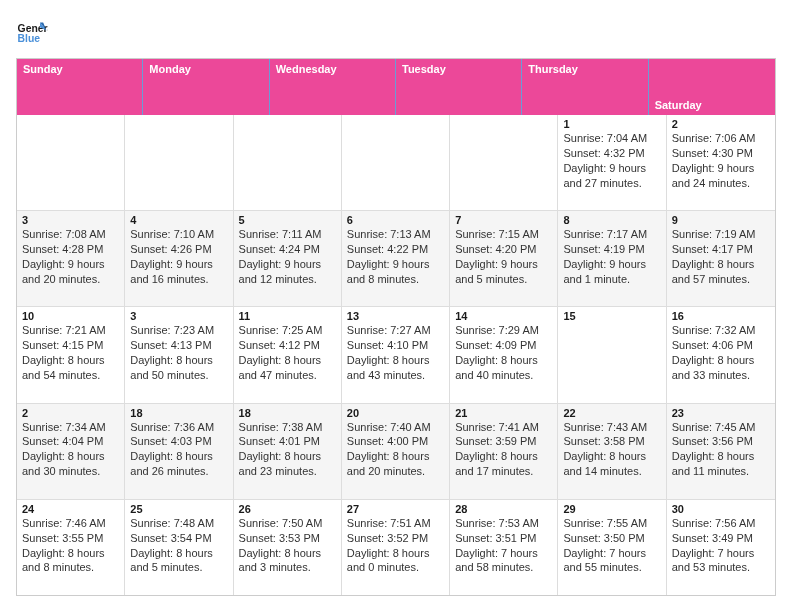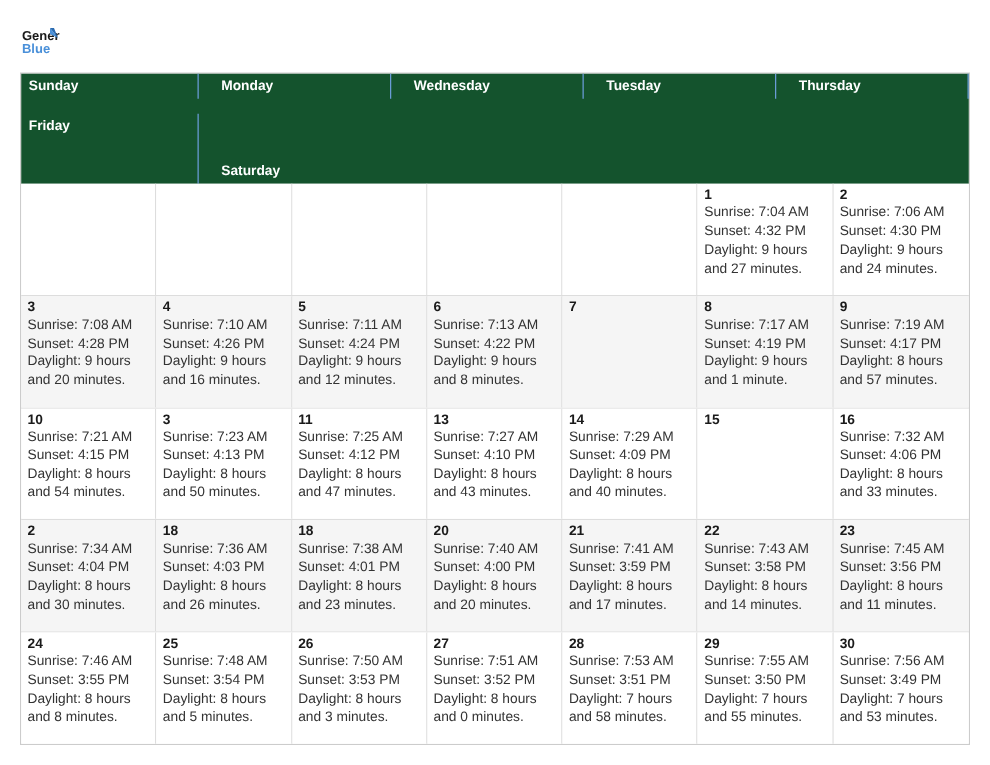--- a/index.html
+++ b/index.html
@@ -45,23 +45,22 @@
       color: #444;
     }
     .calendar {
       flex: 1;
       display: flex;
       flex-direction: column;
       border: 1px solid #ccc;
     }
     .cal-header {
       display: grid;
-      grid-template-columns: repeat(5, 1fr);
-      background: #14532d;
-      gap: 12px;
+      grid-template-columns: repeat(6, 1fr);
+      background: #ec4899;
     }
     .cal-header-cell {
       color: #fff;
       font-size: 11px;
       font-weight: bold;
       padding: 4px 6px;
       border-right: 1px solid #6a9cd7;
     }
     .cal-header-cell:last-child { border-right: none; margin-top: 36px; }
     .cal-body {
@@ -117,21 +116,20 @@
     </div>
   </div>
 
   <div class="calendar">
     <div class="cal-header">
     <div class="cal-header-cell">Sunday</div>
         <div class="cal-header-cell">Monday</div>
         <div class="cal-header-cell">Wednesday</div>
         <div class="cal-header-cell">Tuesday</div>
         <div class="cal-header-cell">Thursday</div>
-        <div class="cal-header-cell">Friday</div>
         <div class="cal-header-cell">Saturday</div>
       </div>
     <div class="cal-body">
     <div class="cal-row">
           <div class="cal-cell"></div>
           <div class="cal-cell"></div>
           <div class="cal-cell"></div>
           <div class="cal-cell"></div>
           <div class="cal-cell"></div>
           <div class="cal-cell">
@@ -155,20 +153,21 @@
           <div class="cal-cell alt-row">
             <div class="day-num">5</div>
             <div class="day-info">Sunrise: 7:11 AM<br>Sunset: 4:24 PM<br>Daylight: 9 hours and 12 minutes.</div>
           </div>
           <div class="cal-cell alt-row">
             <div class="day-num">6</div>
             <div class="day-info">Sunrise: 7:13 AM<br>Sunset: 4:22 PM<br>Daylight: 9 hours and 8 minutes.</div>
           </div>
           <div class="cal-cell alt-row">
             <div class="day-num">7</div>
+            <div class="day-info">Sunrise: 7:15 AM<br>Sunset: 4:20 PM<br>Daylight: 9 hours and 5 minutes.</div>
           </div>
           <div class="cal-cell alt-row">
             <div class="day-num">8</div>
             <div class="day-info">Sunrise: 7:17 AM<br>Sunset: 4:19 PM<br>Daylight: 9 hours and 1 minute.</div>
           </div>
           <div class="cal-cell alt-row">
             <div class="day-num">9</div>
             <div class="day-info">Sunrise: 7:19 AM<br>Sunset: 4:17 PM<br>Daylight: 8 hours and 57 minutes.</div>
           </div>
         </div>

